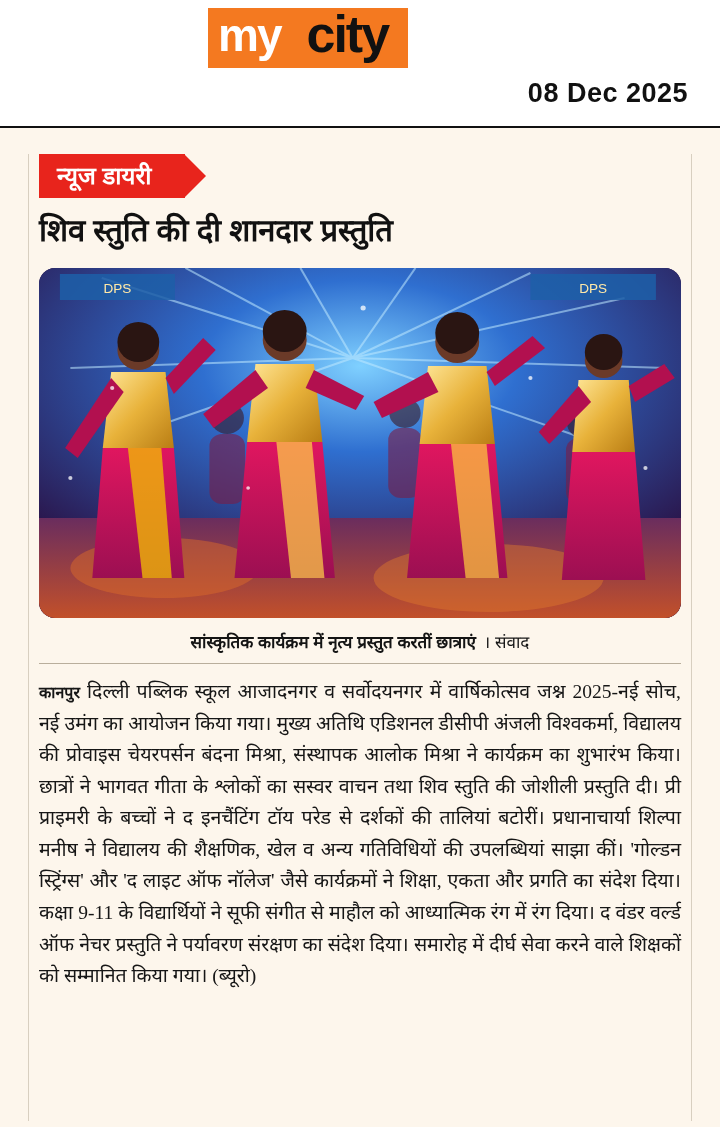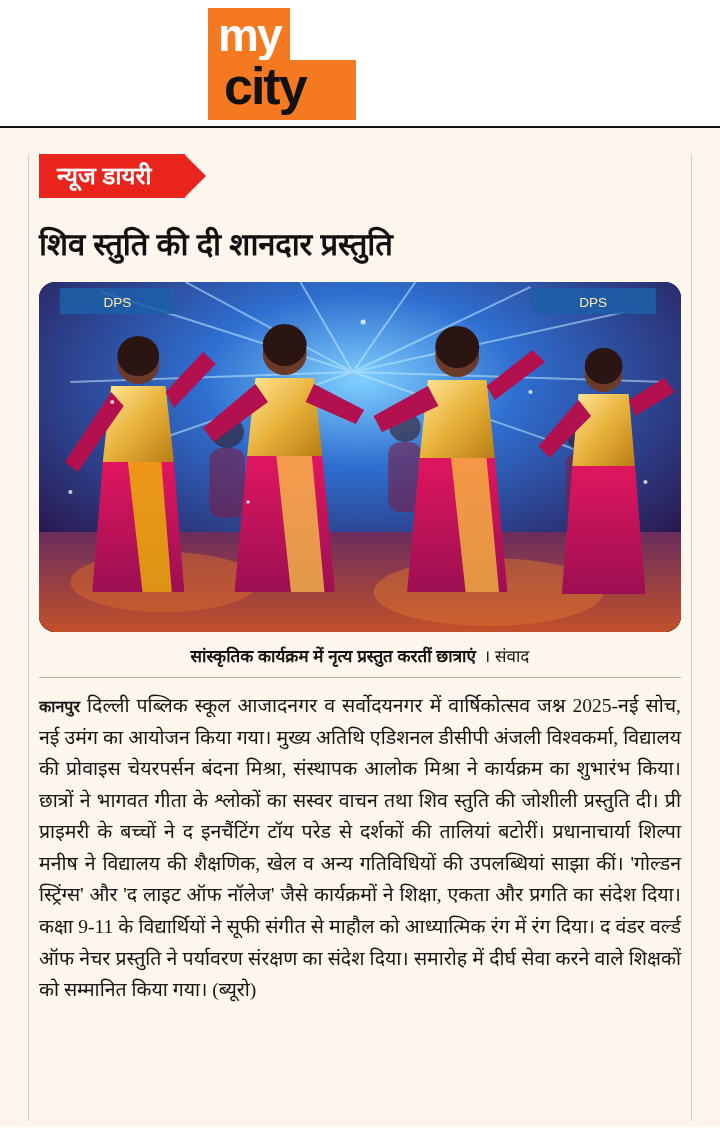--- a/index.html
+++ b/index.html
@@ -25,21 +25,20 @@
     border-bottom: 2px solid #111;
     display: flex;
     align-items: center;
     justify-content: center;
   }
   .brand-block {
     position: absolute;
     left: 208px;
     top: 8px;
     display: flex;
-    flex-direction: column;
     width: 200px;
   }
   .brand-row-top {
     display: flex;
     align-items: stretch;
   }
   .my-box {
     background: #f47920;
     color: #ffffff;
     font-family: "Liberation Sans", sans-serif;
@@ -121,21 +120,21 @@
     right: -21px;
     top: 0;
     width: 0;
     height: 0;
     border-top: 22px solid transparent;
     border-bottom: 22px solid transparent;
     border-left: 22px solid #e8241c;
   }
 
   .headline {
-    margin-top: 22px;
+    margin-top: 8px;
     font-family: "Liberation Sans", sans-serif;
     font-weight: bold;
     font-size: 31px;
     color: #111111;
     letter-spacing: -0.2px;
   }
 
   .photo {
     margin-top: 18px;
     width: 100%;
@@ -182,20 +181,21 @@
 
 <div class="page">
 
   <div class="masthead">
     <div class="brand-block">
       <div class="brand-row-top">
         <div class="my-box">my</div>
       </div>
       <div class="city-box">city</div>
     </div>
+    <div class="date-label">08 Dec 2025</div>
   </div>
 
   <div class="sheet">
     <div class="sheet-inner">
 
       <div class="ribbon-wrap">
         <div class="ribbon">न्यूज डायरी</div>
       </div>
 
       <div class="headline">शिव स्तुति की दी शानदार प्रस्तुति</div>

